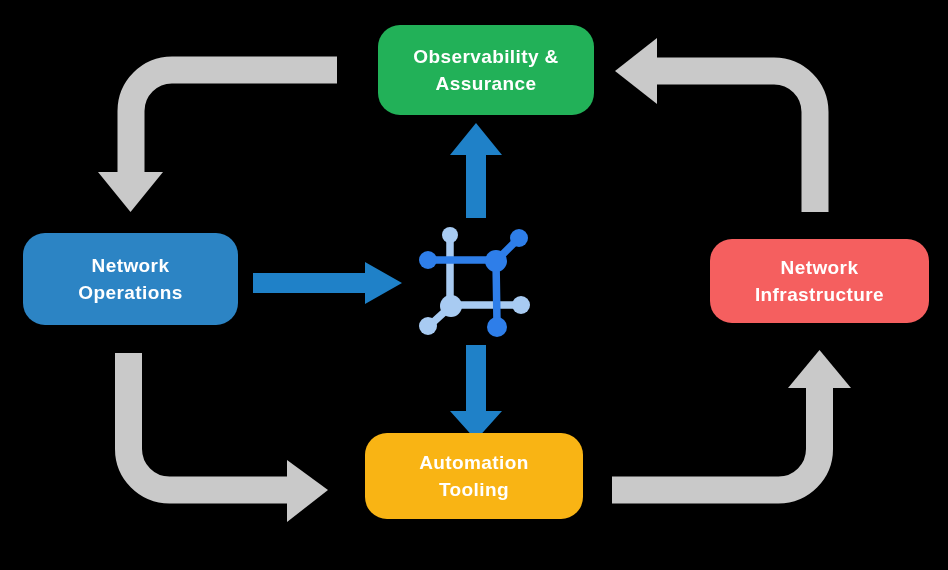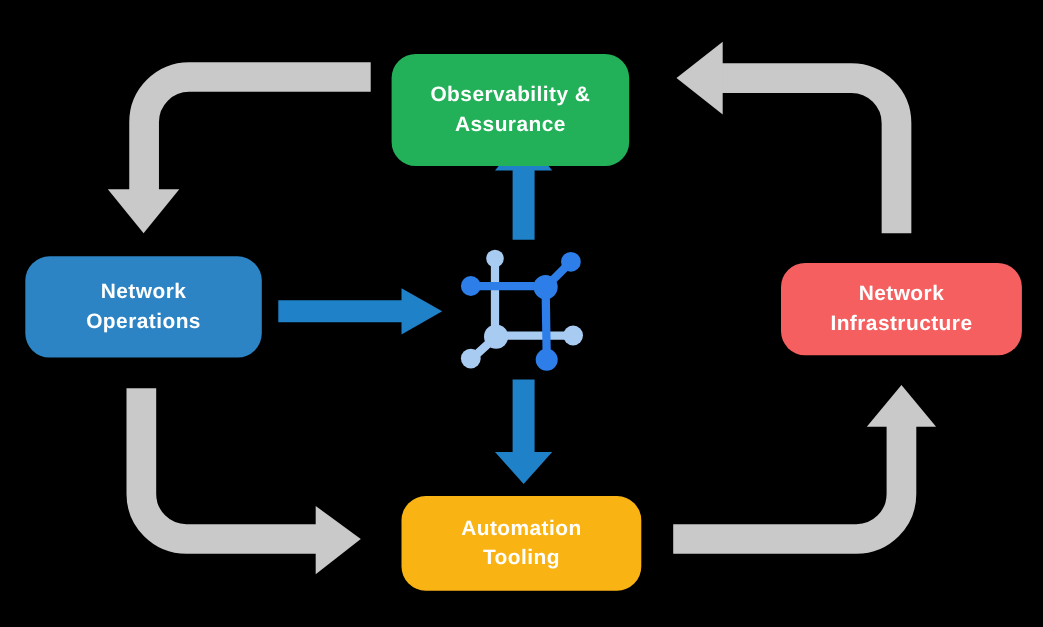--- a/index.html
+++ b/index.html
@@ -30,24 +30,24 @@
     text-align: center;
   }
   .node-label {
     color: #ffffff;
     font-size: 19px;
     line-height: 27px;
     font-weight: 600;
     letter-spacing: 0.4px;
     white-space: pre-line;
   }
-  #node-observability   { left: 356px; top: 25px;  width: 216px; height: 102px; margin-top: 24px; }
+  #node-observability   { left: 378px; top: 25px;  width: 216px; height: 90px; }
   #node-operations      { left: 23px;  top: 233px; width: 215px; height: 92px; }
   #node-infrastructure  { left: 710px; top: 239px; width: 219px; height: 84px; }
-  #node-automation      { left: 365px; top: 451px; width: 218px; height: 86px; }
+  #node-automation      { left: 365px; top: 433px; width: 218px; height: 86px; }
   #center-icon {
     position: absolute;
     left: 415px;
     top: 220px;
     width: 125px;
     height: 125px;
   }
 </style>
 </head>
 <body>

